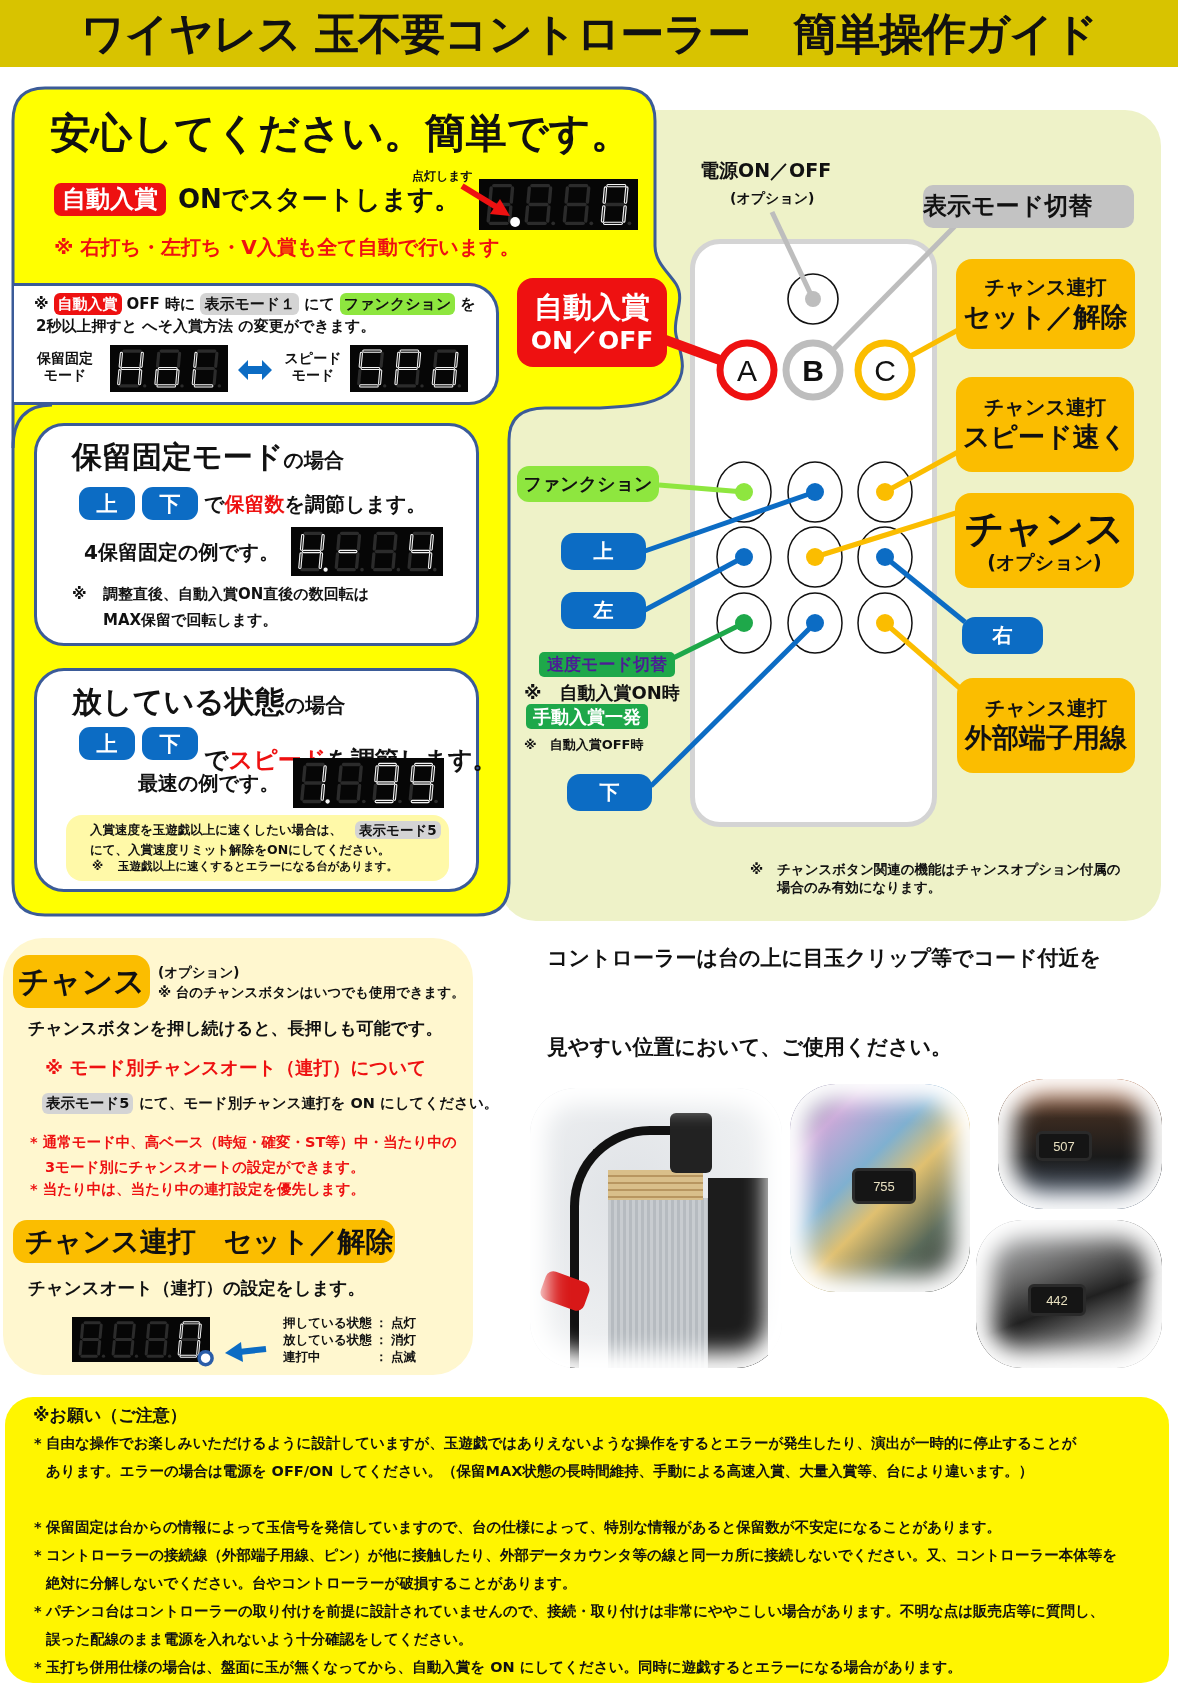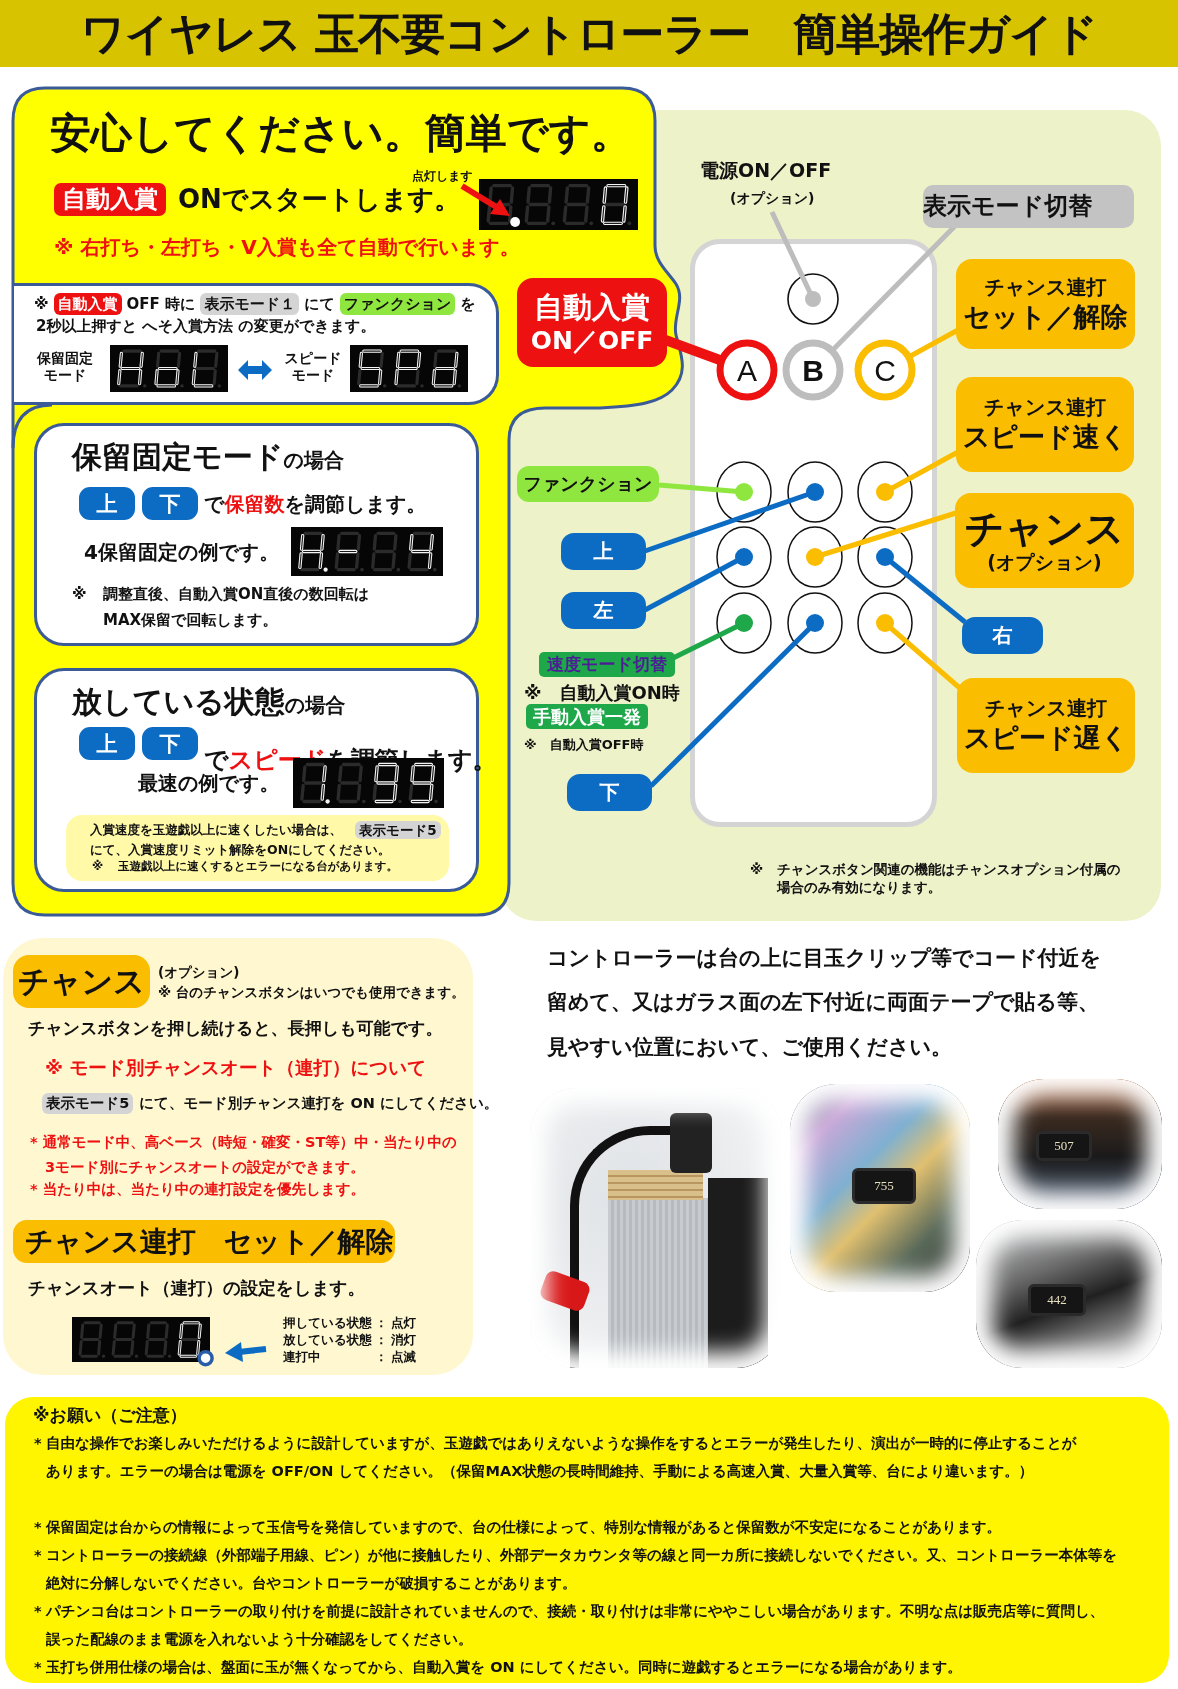--- a/index.html
+++ b/index.html
@@ -15,21 +15,21 @@
 .tag-gray{background:var(--gray-tag)}
 .tag-green{background:var(--lime)}
 .wbox{position:absolute;background:#fff;border:3px solid var(--border-blue);border-radius:30px;z-index:2}
 .bbtn{position:absolute;background:var(--blue);color:#fff;border-radius:11px;display:flex;align-items:center;justify-content:center;font-weight:bold;z-index:4}
 .olbl{position:absolute;background:var(--orange);border-radius:16px;display:flex;flex-direction:column;align-items:center;justify-content:center;font-weight:bold;z-index:4;line-height:1.25}
 .seg{position:absolute;background:#060606;z-index:3}
 .seg svg{overflow:visible;display:block}
 .line-flex{position:absolute;display:flex;align-items:center;gap:5px;white-space:nowrap;z-index:3}
 .photo{position:absolute;border-radius:46px;overflow:hidden;z-index:1}
 .photo:after{content:"";position:absolute;inset:0;border-radius:46px;box-shadow:inset 0 0 22px 16px #fff}
-.pdisp{position:absolute;background:#151515;border:3px solid #2a2a2a;border-radius:6px;color:#e8e0c0;font-family:Liberation Serif, serif;font-size:13px;display:flex;align-items:center;justify-content:center}
+.pdisp{position:absolute;background:#151515;border:3px solid #2a2a2a;border-radius:6px;color:#e8e0c0;font-family:Liberation Sans, sans-serif;font-size:13px;display:flex;align-items:center;justify-content:center}
 .notice-line{position:absolute;font-size:14.5px;font-weight:bold;white-space:nowrap;line-height:28px;z-index:2}
 </style>
 </head>
 <body>
 
 <div id="page">
 
   <div class="abs z1" style="left:0;top:0;width:1178px;height:67px;background:var(--header)">
     <div style="font-size:44px;font-weight:bold;line-height:67px;text-align:center;white-space:pre;letter-spacing:-1px">ワイヤレス 玉不要コントローラー　簡単操作ガイド</div>
   </div>
@@ -450,21 +450,21 @@
     <div style="font-size:20px">チャンス連打</div>
     <div style="font-size:27px">スピード速く</div>
   </div>
   <div class="olbl" style="left:955px;top:493px;width:179px;height:95px;line-height:1.15">
     <div style="font-size:39px">チャンス</div>
     <div style="font-size:19px">(オプション)</div>
   </div>
   <div class="bbtn" style="left:962px;top:617px;width:81px;height:37px;font-size:20px;border-radius:13px">右</div>
   <div class="olbl" style="left:957px;top:678px;width:178px;height:95px">
     <div style="font-size:20px">チャンス連打</div>
-    <div style="font-size:27px">スピード遅く</div>
+    <div style="font-size:27px">外部端子用線</div>
   </div>
   <div class="abs z4 b nw" style="left:517px;top:466px;width:142px;height:36px;line-height:36px;text-align:center;font-size:18px;background:var(--lime);border-radius:12px">ファンクション</div>
   <div class="bbtn" style="left:561px;top:533px;width:85px;height:37px;font-size:20px;border-radius:13px">上</div>
   <div class="bbtn" style="left:561px;top:592px;width:85px;height:37px;font-size:20px;border-radius:13px">左</div>
   <div class="abs z4 b nw" style="left:539px;top:652px;width:136px;height:25px;line-height:25px;text-align:center;font-size:17px;color:#4c1d95;background:var(--green);border-radius:5px">速度モード切替</div>
   <div class="abs z4 b nw" style="left:524px;top:684px;font-size:18px;line-height:17px">※　自動入賞ON時</div>
   <div class="abs z4 b nw" style="left:526px;top:704px;width:122px;height:25px;line-height:25px;text-align:center;font-size:18px;color:#fff;background:var(--green);border-radius:5px">手動入賞一発</div>
   <div class="abs z4 b nw" style="left:524px;top:736px;font-size:13px;line-height:17px">※　自動入賞OFF時</div>
   <div class="bbtn" style="left:567px;top:774px;width:85px;height:37px;font-size:20px;border-radius:13px">下</div>
   <div class="abs z4 b nw" style="left:750px;top:860px;font-size:13.5px;line-height:18px">※</div>
@@ -539,21 +539,20 @@
     <line x1="14" y1="11" x2="41" y2="8" stroke="var(--blue)" stroke-width="6"></line>
     <polygon points="0,12 16,1 18,21" fill="var(--blue)"></polygon>
   </svg>
   <div class="abs z3 b" style="left:283px;top:1314px;font-size:12.5px;line-height:17px">
     <div class="nw"><span style="display:inline-block;width:92px">押している状態</span><span style="display:inline-block;width:16px">：</span><span>点灯</span></div>
     <div class="nw"><span style="display:inline-block;width:92px">放している状態</span><span style="display:inline-block;width:16px">：</span><span>消灯</span></div>
     <div class="nw"><span style="display:inline-block;width:92px">連打中</span><span style="display:inline-block;width:16px">：</span><span>点滅</span></div>
   </div>
 
   <div class="abs z2 b nw" style="left:547px;top:945px;font-size:21px;line-height:26px">コントローラーは台の上に目玉クリップ等でコード付近を</div>
-  <div class="abs z2 b nw" style="left:547px;top:989px;font-size:21px;line-height:26px">留めて、又はガラス面の左下付近に両面テープで貼る等、</div>
   <div class="abs z2 b nw" style="left:547px;top:1034px;font-size:21px;line-height:26px">見やすい位置において、ご使用ください。</div>
 
   <div class="photo" style="left:530px;top:1088px;width:252px;height:280px;background:radial-gradient(ellipse at 40% 40%,#dfe2e6 0%,#eceef0 55%,#fff 100%)">
     <div class="abs" style="left:78px;top:110px;width:100px;height:170px;background:repeating-linear-gradient(90deg,#c8ccd0 0 3px,#b6bbc0 3px 6px)"></div>
     <div class="abs" style="left:178px;top:90px;width:60px;height:190px;background:#1c1c1c"></div>
     <div class="abs" style="left:78px;top:82px;width:95px;height:30px;background:repeating-linear-gradient(180deg,#d9bf8a 0 5px,#b89660 5px 7px)"></div>
     <div class="abs" style="left:40px;top:38px;width:110px;height:260px;border-left:9px solid #111;border-top:9px solid #111;border-top-left-radius:80px"></div>
     <div class="abs" style="left:140px;top:25px;width:42px;height:60px;background:#222;border-radius:6px"></div>
     <div class="abs" style="left:12px;top:188px;width:46px;height:30px;background:#d81818;border-radius:8px;transform:rotate(20deg)"></div>
   </div>

